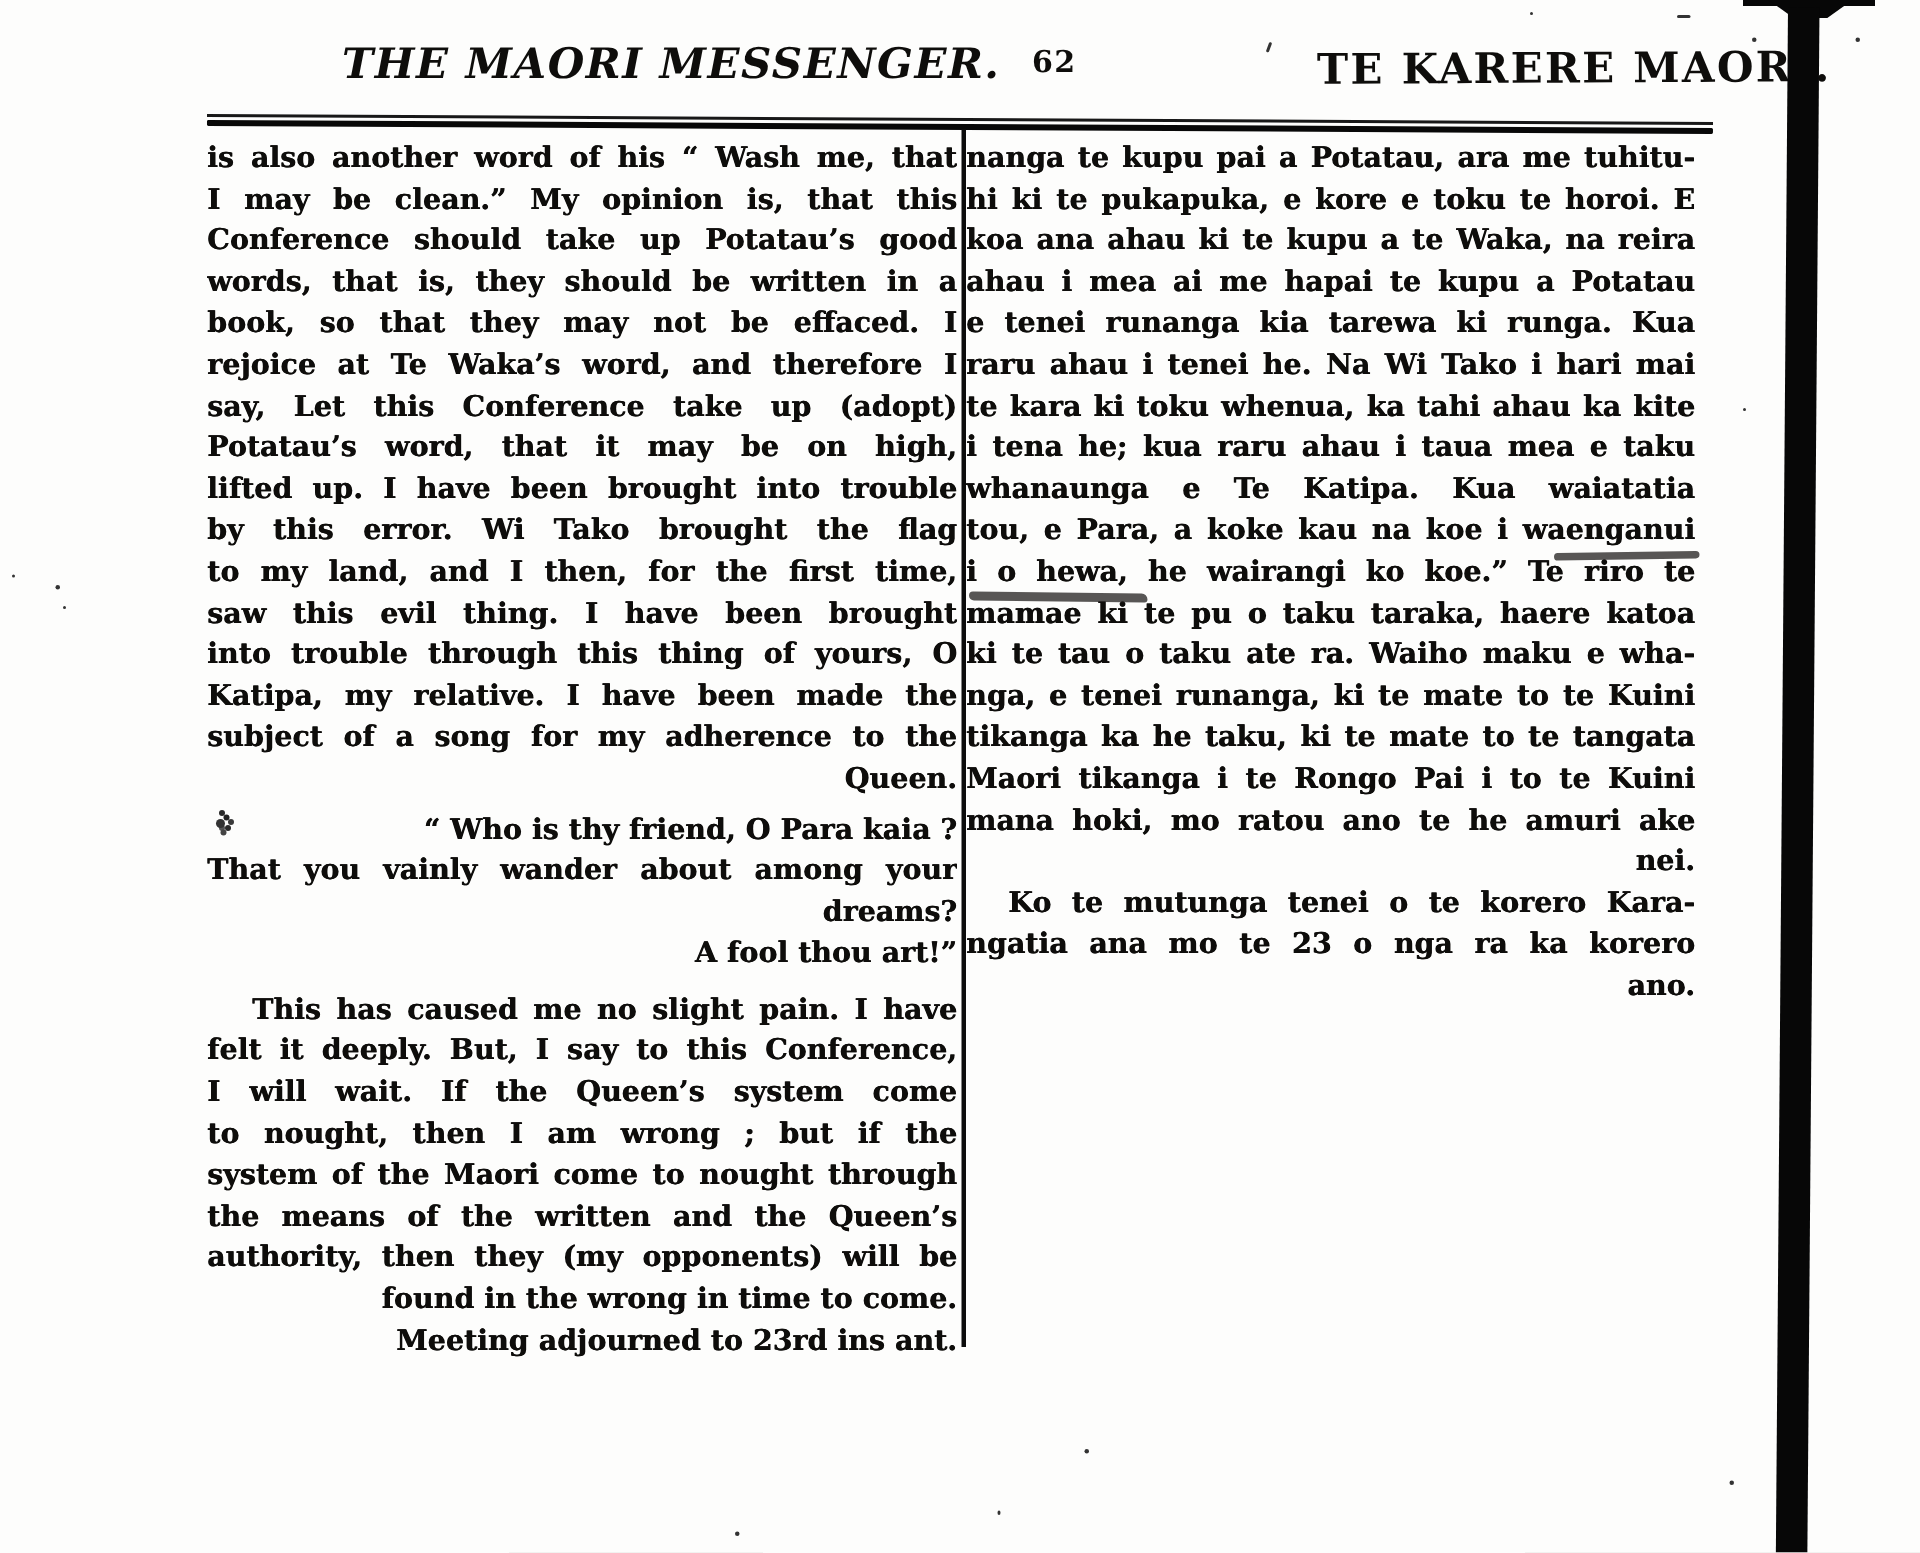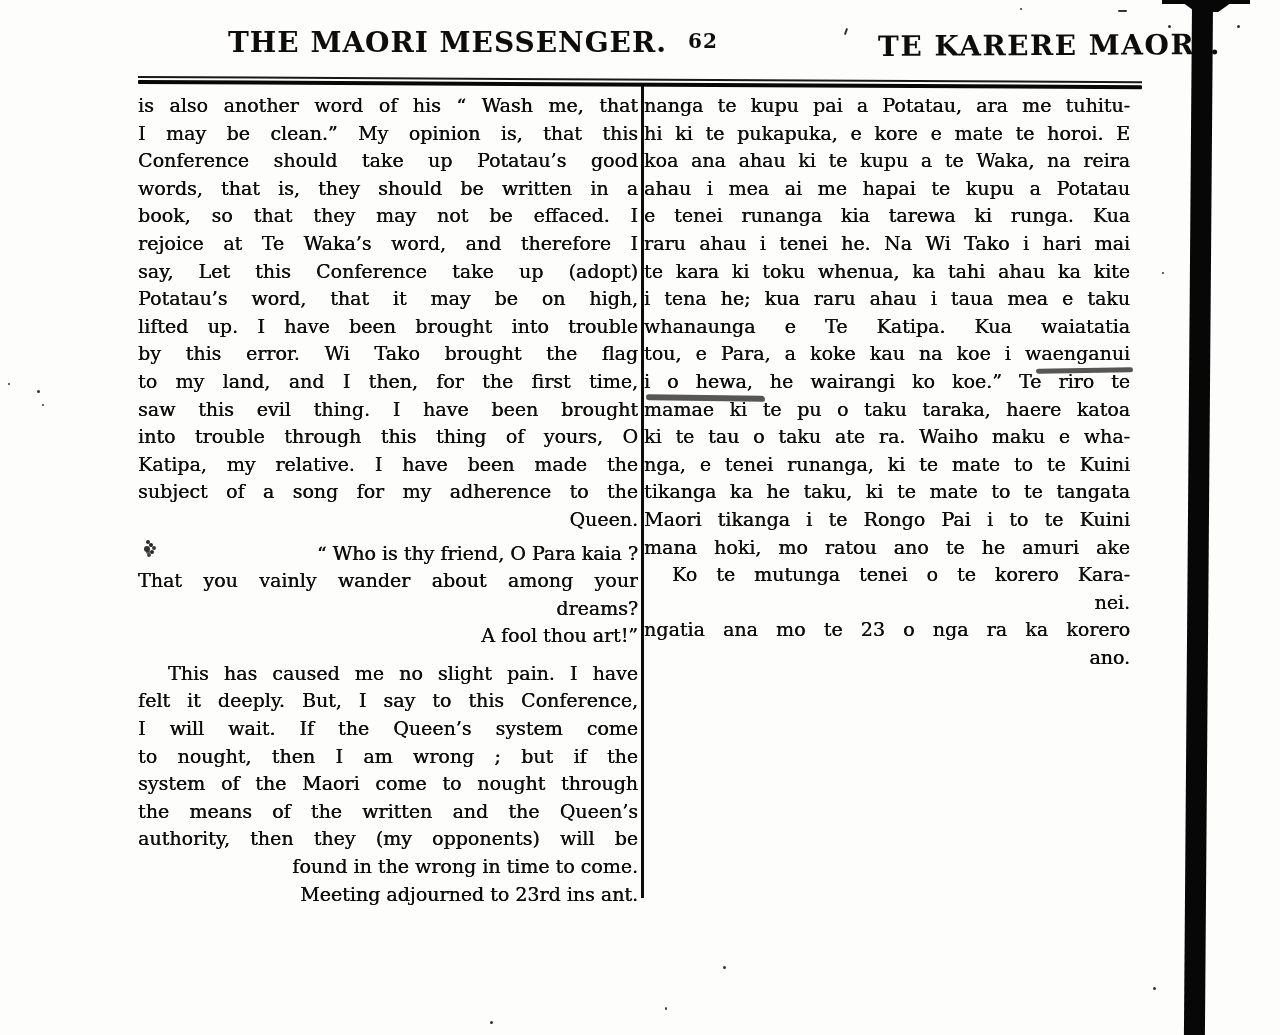--- a/index.html
+++ b/index.html
@@ -6,36 +6,36 @@
   .page{
     position:relative;
     width:1280px;height:1035px;
     background:var(--paper,#fdfdfc);
     overflow:hidden;
     font-family:"DejaVu Serif","Liberation Serif",serif;
     color:var(--ink,#0e0d0b);
   }
   
   .mast{position:absolute;top:26px;font-weight:bold;white-space:nowrap;}
-  .mast-left{left:228px;font-size:28px;letter-spacing:1px;}
+  .mast-left{left:228px;font-size:28px;letter-spacing:1px;font-style:italic;}
   .mast-num{left:688px;top:29px;font-size:20px;letter-spacing:1px;}
   .mast-right{left:878px;top:29px;font-size:28px;letter-spacing:1.5px;transform:rotate(-0.3deg);}
   
   .rule{position:absolute;left:138px;top:76px;width:1004px;transform:rotate(0.3deg);transform-origin:left center;}
   .rule .thin{height:1.6px;background:#181818;}
   .rule .gap{height:2.2px;}
   .rule .thick{height:4.6px;background:#080808;border-radius:1px;}
   
   .col{position:absolute;top:92px;}
   .col-left{left:138px;width:500px;}
   .col-right{left:644px;width:486px;}
   .line{
     font-size:19px;line-height:27.6px;
     text-shadow:0.35px 0 0 currentColor;
-    overflow:hidden;white-space:nowrap;
+    overflow:hidden;white-space:nowrap;font-weight:bold;
   }
   .line.just{white-space:normal;text-align:justify;text-align-last:justify;}
   .line.plain{text-align:right;}
   .divider{position:absolute;left:641px;top:86px;width:2.5px;height:812px;background:#0c0c0c;}
   
   .bar{position:absolute;left:1192px;top:5px;width:21px;height:1040px;background:#070707;transform:rotate(0.45deg);transform-origin:top left;}
   .bar-cap-wings{position:absolute;left:1162px;top:0;width:88px;height:4px;background:#070707;}
   .bar-cap{position:absolute;left:1179px;top:0;width:56px;height:12px;background:#070707;clip-path:polygon(0 0,100% 0,70% 100%,30% 100%);}
   
   .smudge{position:absolute;background:#2e2c2a;border-radius:3px;opacity:.8;}
@@ -87,38 +87,38 @@
       <div class="line just">to nought, then I am wrong ; but if the</div>
       <div class="line just">system of the Maori come to nought through</div>
       <div class="line just">the means of the written and the Queen’s</div>
       <div class="line just">authority, then they (my opponents) will be</div>
       <div class="line plain">found in the wrong in time to come.</div>
       <div class="line plain" style="text-indent: 30px;">Meeting adjourned to 23rd ins ant.</div>
     </div>
   <div class="divider"></div>
   <div class="col col-right" id="col-right">
       <div class="line just">nanga te kupu pai a Potatau, ara me tuhitu-</div>
-      <div class="line just">hi ki te pukapuka, e kore e mate te horoi. E</div>
+      <div class="line just">hi ki te pukapuka, e kore e toku te horoi. E</div>
       <div class="line just">koa ana ahau ki te kupu a te Waka, na reira</div>
       <div class="line just">ahau i mea ai me hapai te kupu a Potatau</div>
       <div class="line just">e tenei runanga kia tarewa ki runga.  Kua</div>
       <div class="line just">raru ahau i tenei he. Na Wi Tako i hari mai</div>
       <div class="line just">te kara ki toku whenua, ka tahi ahau ka kite</div>
       <div class="line just">i tena he; kua raru ahau i taua mea e taku</div>
       <div class="line just">whanaunga e Te Katipa.  Kua waiatatia</div>
       <div class="line just">tou, e Para, a koke kau na koe i waenganui</div>
       <div class="line just">i o hewa, he wairangi ko koe.”  Te riro te</div>
       <div class="line just">mamae ki te pu o taku taraka, haere katoa</div>
       <div class="line just">ki te tau o taku ate ra.  Waiho maku e wha-</div>
       <div class="line just">nga, e tenei runanga, ki te mate to te Kuini</div>
       <div class="line just">tikanga ka he taku, ki te mate to te tangata</div>
       <div class="line just">Maori tikanga i te Rongo Pai i to te Kuini</div>
       <div class="line just">mana hoki, mo ratou ano te he amuri ake</div>
+      <div class="line plain">nei.</div>
       <div class="line just" style="text-indent: 28px;">Ko te mutunga tenei o te korero Kara-</div>
-      <div class="line plain">nei.</div>
       <div class="line just">ngatia ana mo te 23 o nga ra ka korero</div>
       <div class="line plain">ano.</div>
     </div>
 
   <div class="bar-cap-wings"></div>
   <div class="bar-cap"></div>
   <div class="bar"></div>
 
   <div class="smudge smudge-1"></div>
   <div class="smudge smudge-2"></div>

